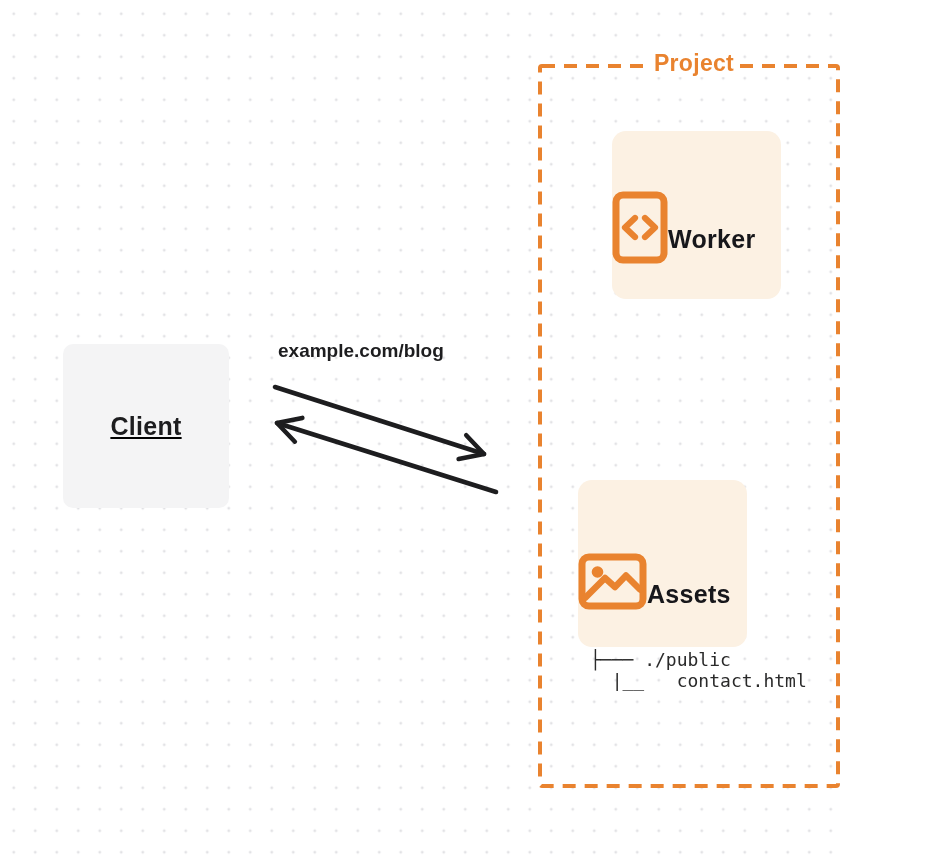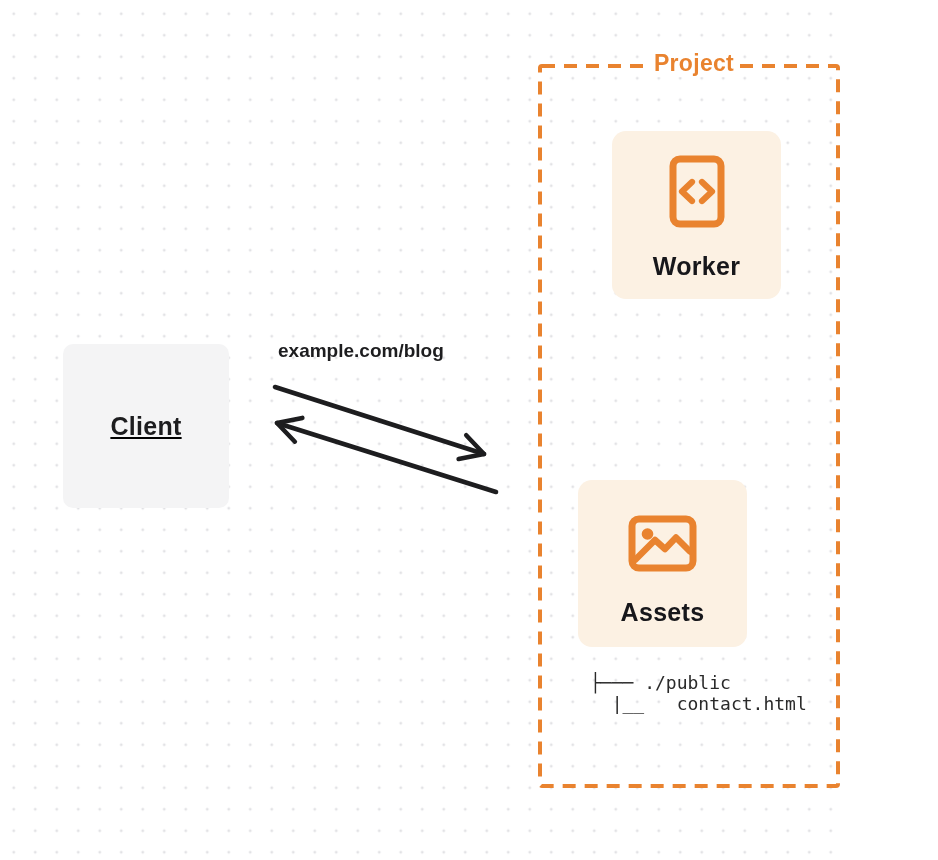--- a/index.html
+++ b/index.html
@@ -85,21 +85,20 @@
     color: var(--ink);
     white-space: nowrap;
   }
   .card {
     position: absolute;
     box-sizing: border-box;
     width: 169px;
     background: var(--card-bg);
     border-radius: 14px;
     display: flex;
-    flex-direction: column;
     align-items: center;
   }
   .worker-card {
     left: 612px;
     top: 131px;
     height: 168px;
     padding-top: 24px;
   }
   .assets-card {
     left: 578px;
@@ -118,21 +117,21 @@
   .icon-stroke {
     fill: none;
     stroke: var(--accent);
     stroke-linecap: round;
     stroke-linejoin: round;
   }
   .icon-fill { fill: var(--accent); }
   .file-tree {
     position: absolute;
     left: 590px;
-    top: 672px;
+    top: 649px;
     margin: 0;
     font-family: "DejaVu Sans Mono", monospace;
     font-size: 18px;
     line-height: 21px;
     color: var(--tree-ink);
     white-space: pre;
   }
 </style>
 </head>
 <body>

